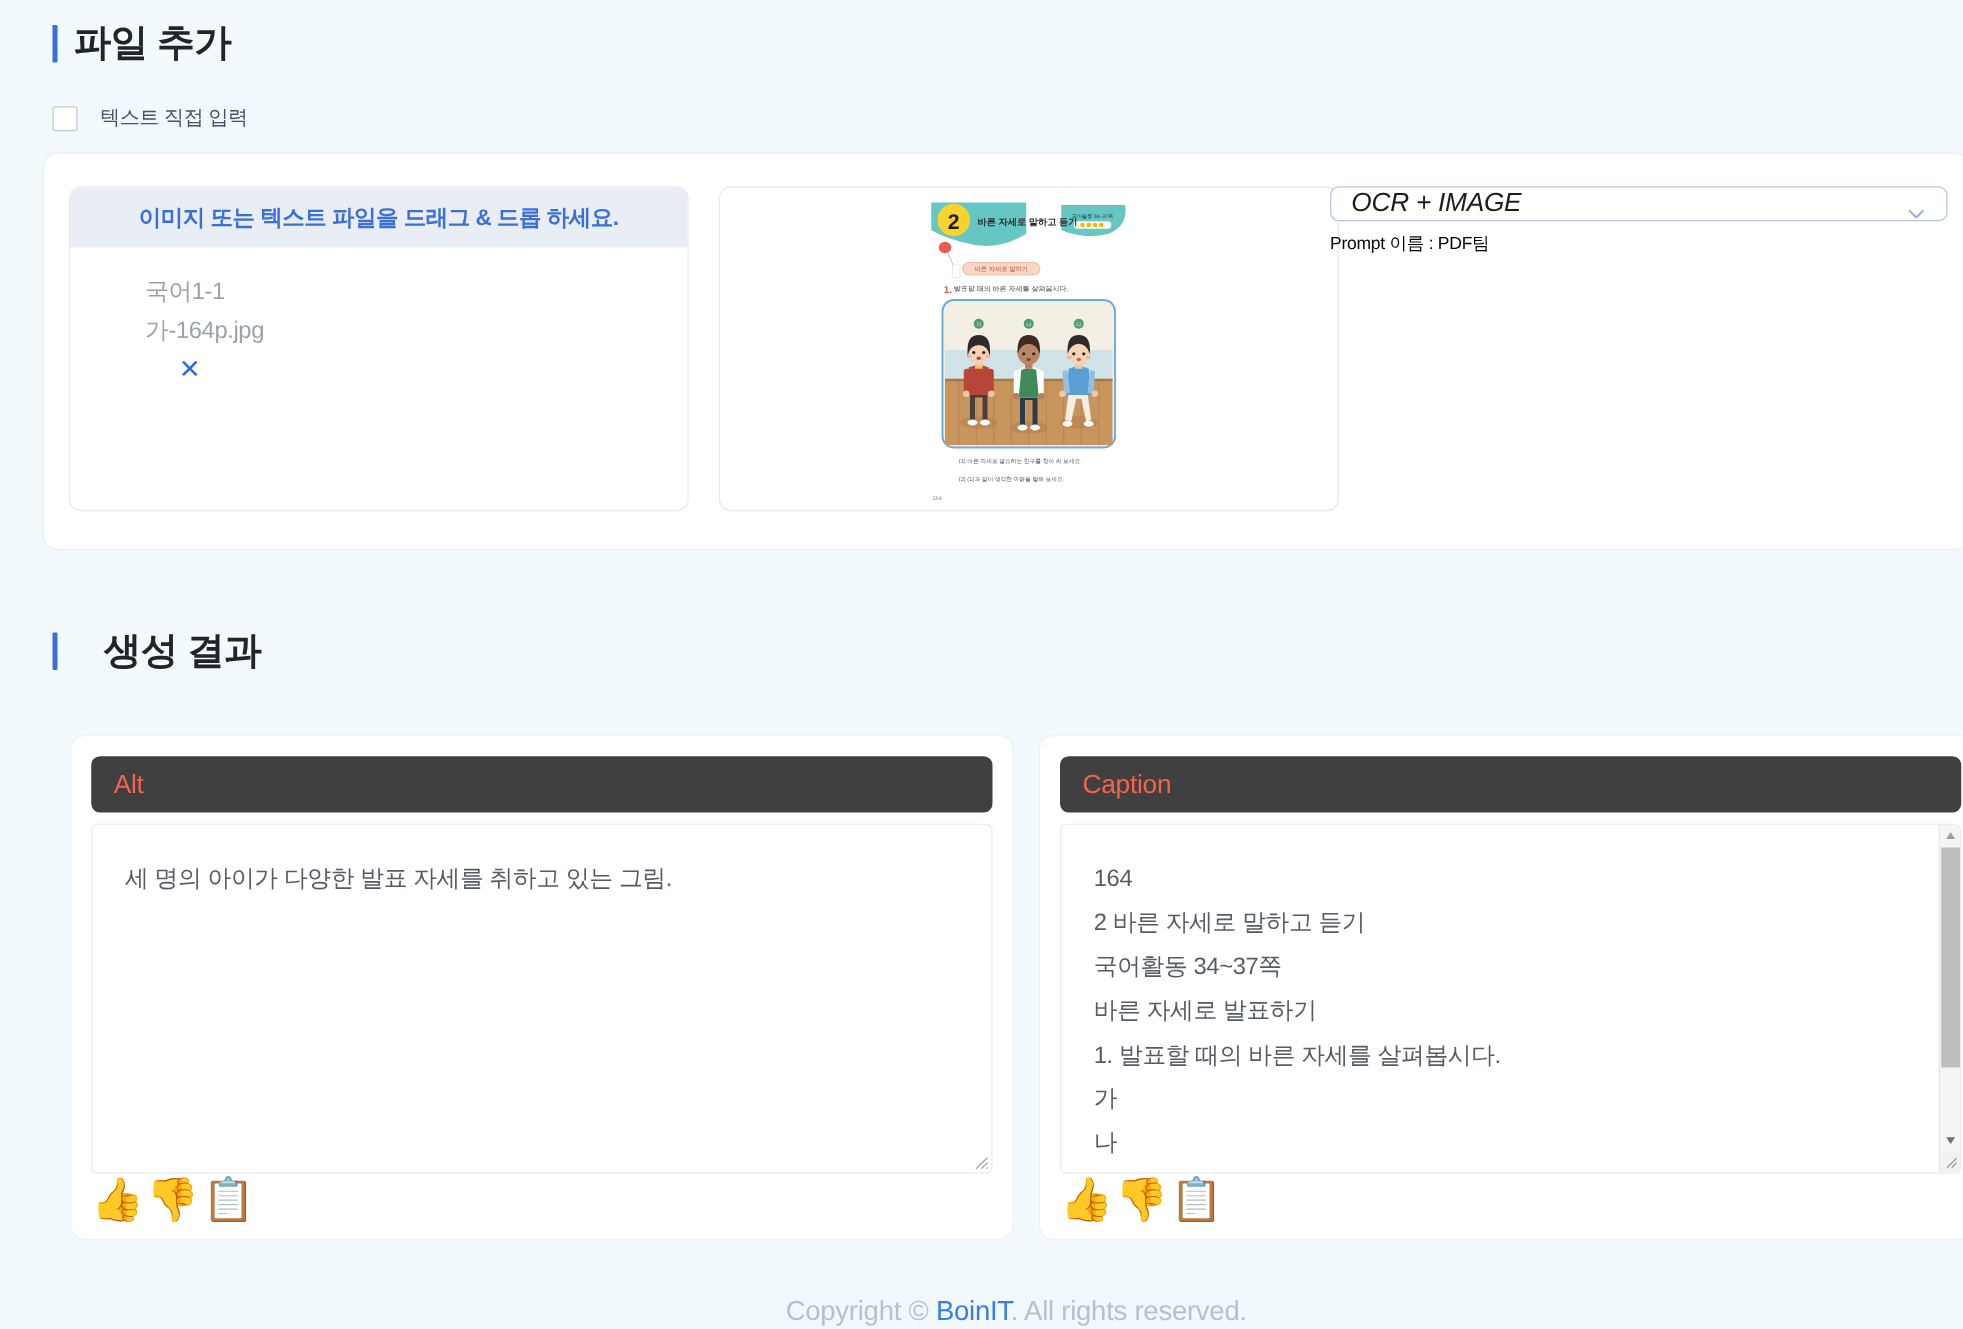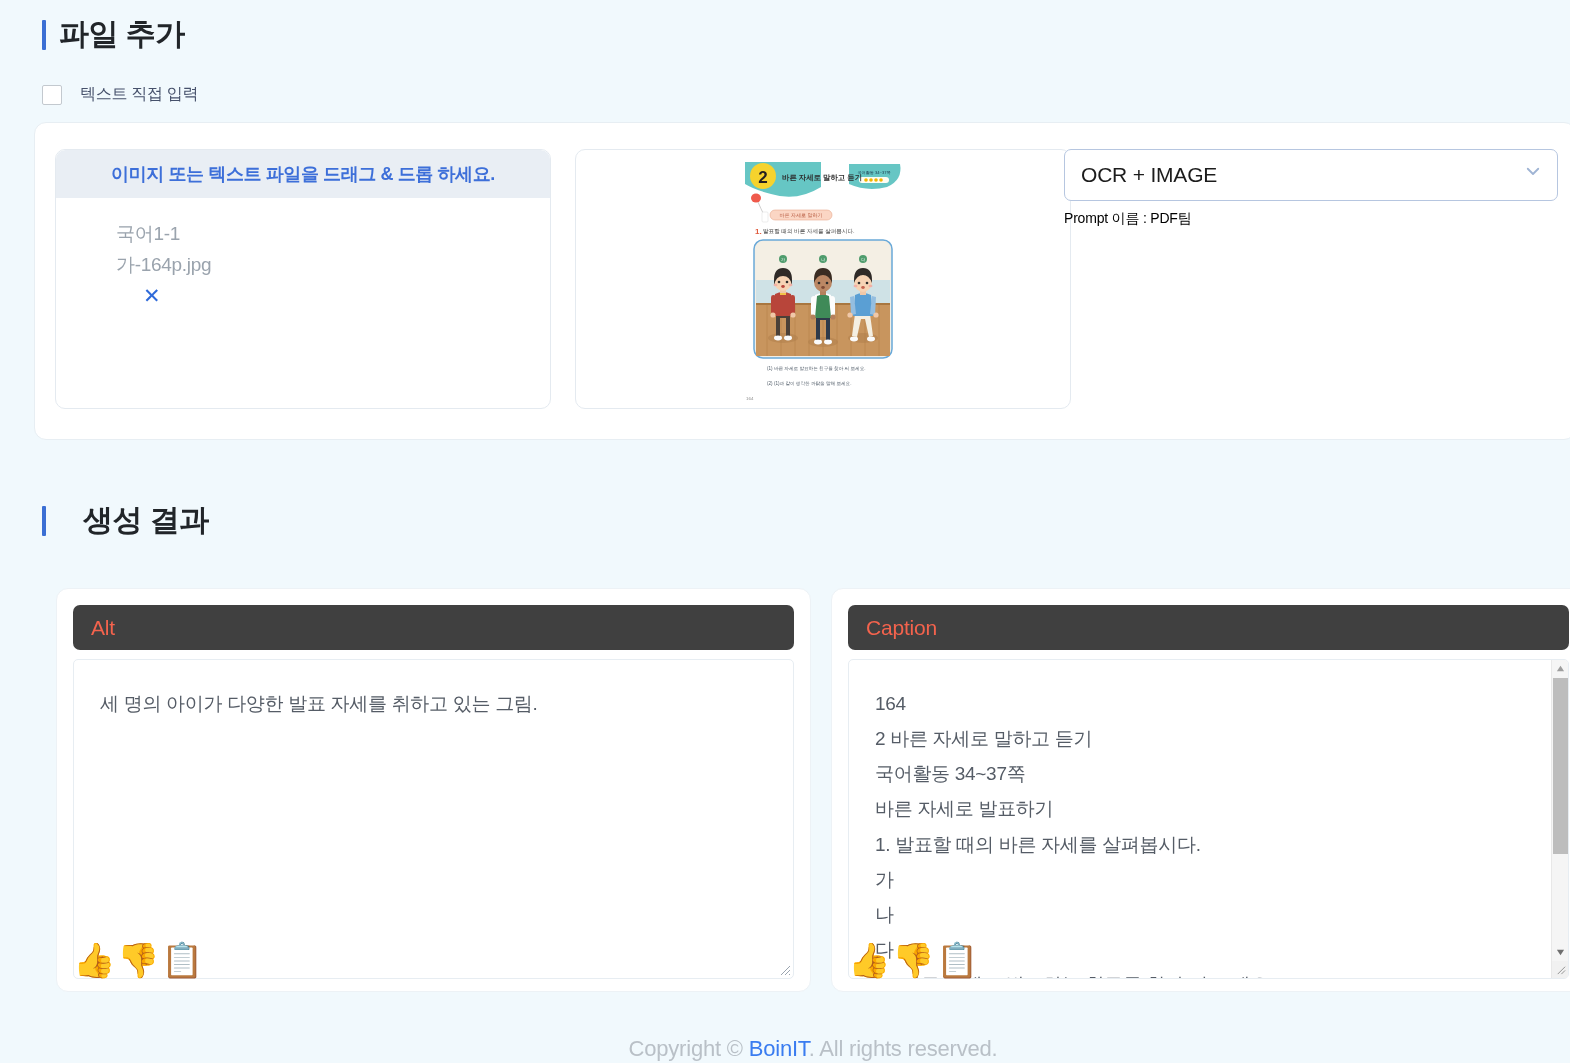--- a/index.html
+++ b/index.html
@@ -100,29 +100,30 @@
     overflow: hidden;
   }
 
   
   .thumb { width: 172px; height: 252px; position: relative; background:#fff; }
 
   
   .right-col { position: absolute; left: 1029px; top: 26px; width: 494px; }
   .select-wrap { position: relative; }
   .select-box {
-    width: 494px; height: 52px;
+    width: 494px; height: 28px;
     border: 1px solid #b6c6e0;
     border-radius: 7px;
     background: #fff;
     display: flex; align-items: center;
     padding: 0 16px;
     font-size: 21px; color: #1c1c1c;
     letter-spacing: -0.2px;
     cursor: pointer;
+    font-style: italic;
   }
   .chevron {
     position: absolute; right: 16px; top: 13px;
     width: 18px; height: 18px; pointer-events: none;
   }
   .prompt-name {
     margin-top: 9px;
     font-size: 14px; color: #000000; letter-spacing: -0.2px;
   }
   .btn-row { margin-top: 25px; display: flex; gap: 13px; }
@@ -154,21 +155,21 @@
     background: #404040;
     border-radius: 7px;
     display: flex; align-items: center;
     padding-left: 18px;
     color: #f4634d;
     font-size: 21px;
     letter-spacing: -0.2px;
   }
   .result-body {
     margin-top: 9px;
-    height: 320px;
+    height: 280px;
     border: 1px solid #e7edf2;
     border-radius: 5px;
     background: #fff;
     position: relative;
     overflow: hidden;
   }
   .result-text {
     padding: 26px 24px 10px 26px;
     font-size: 19px;
     color: #555c66;

